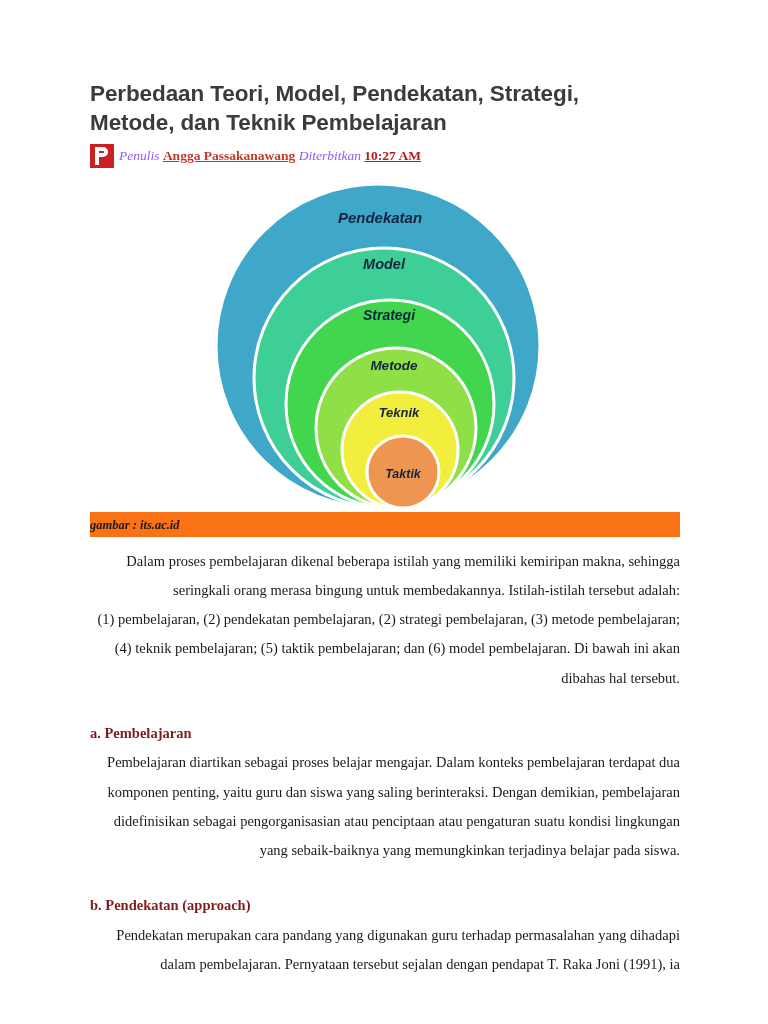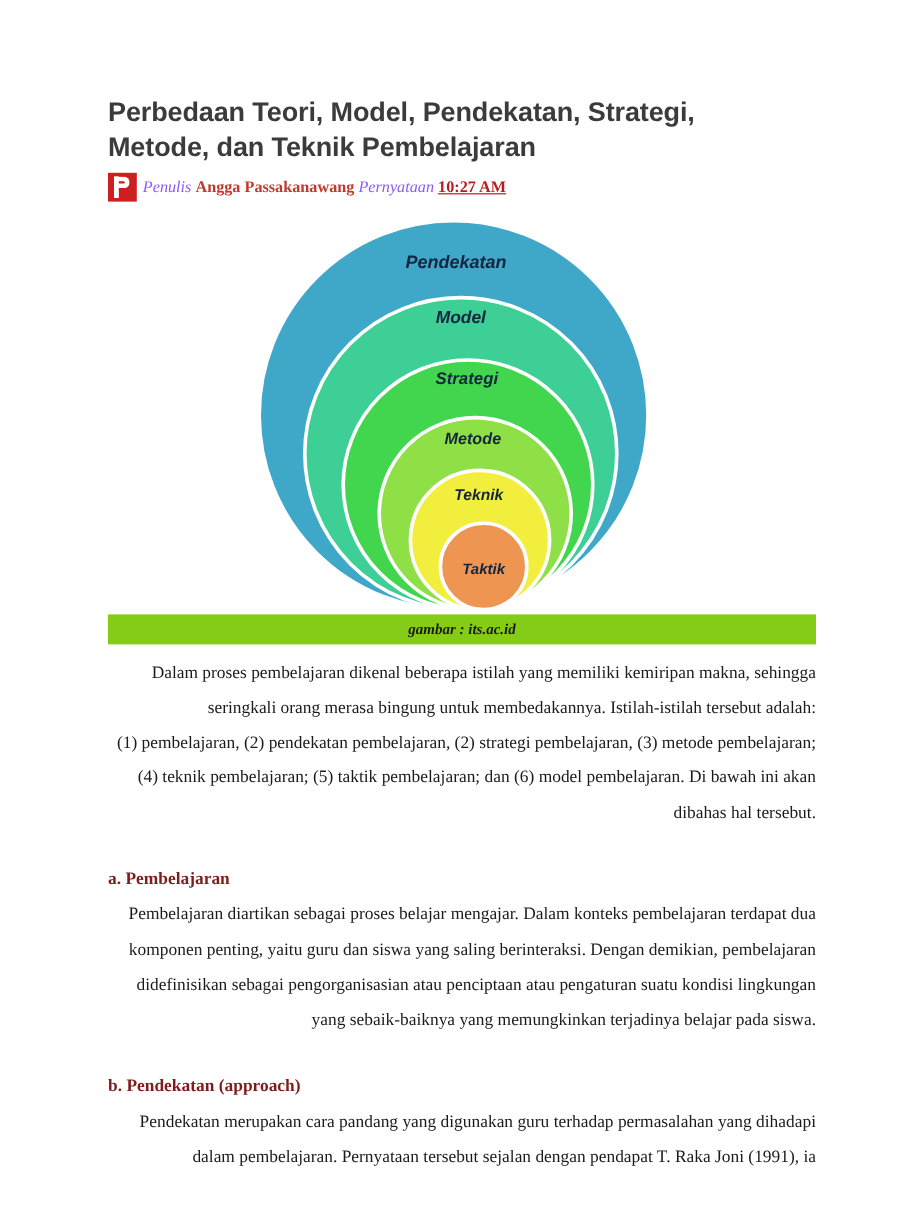--- a/index.html
+++ b/index.html
@@ -80,20 +80,21 @@
     color: #4a4a4a;
     white-space: nowrap;
   }
   .byline-text .lbl {
     font-style: italic;
     color: #8b5cf6;
   }
   .byline-text .author {
     font-weight: bold;
     color: #c0392b;
+    text-decoration: underline;
   }
   .byline-text .time {
     font-weight: bold;
     color: #b91c1c;
     text-decoration: underline;
   }
 
   
   .figure {
     position: relative;
@@ -111,22 +112,21 @@
     width: 590px;
     height: 330px;
   }
   .ring-label {
     font-family: "Liberation Sans", "DejaVu Sans", sans-serif;
     font-weight: bold;
     fill: #13253f;
   }
   .caption-bar {
     width: 590px;
-    background: #84cc16;
-    text-align: center;
+    background: #f97316;
     padding: 3px 0 4px 0;
     box-sizing: border-box;
   }
   .caption-bar .cap {
     font-family: "Liberation Serif", "DejaVu Serif", serif;
     font-size: 12.5px;
     font-weight: bold;
     color: #1a1a1a;
   }
 
@@ -163,21 +163,21 @@
 <div class="page">
   <div class="content">
 
     <h1 class="post-title">Perbedaan Teori, Model, Pendekatan, Strategi, Metode, dan Teknik Pembelajaran</h1>
 
     <div class="byline">
       <span class="brand-logo">
         <span class="p-stem"></span>
         <span class="p-bowl"></span>
       </span>
-      <span class="byline-text"><span class="lbl">Penulis</span>&nbsp;<span class="author">Angga Passakanawang</span>&nbsp;<span class="lbl">Pernyataan</span>&nbsp;<span class="time">10:27 AM</span></span>
+      <span class="byline-text"><span class="lbl">Penulis</span>&nbsp;<span class="author">Angga Passakanawang</span>&nbsp;<span class="lbl">Diterbitkan</span>&nbsp;<span class="time">10:27 AM</span></span>
     </div>
 
     <div class="figure">
       <div class="circle-stage">
         <svg viewBox="0 0 590 330" xmlns="http://www.w3.org/2000/svg">
 
           <circle cx="288" cy="164" r="162" fill="#3fa8c9" stroke="#ffffff" stroke-width="3"></circle>
           <circle cx="294" cy="196" r="130" fill="#3ecf96" stroke="#ffffff" stroke-width="3"></circle>
           <circle cx="300" cy="222" r="104" fill="#42d64e" stroke="#ffffff" stroke-width="3"></circle>
           <circle cx="306" cy="246" r="80" fill="#8ee046" stroke="#ffffff" stroke-width="3"></circle>

